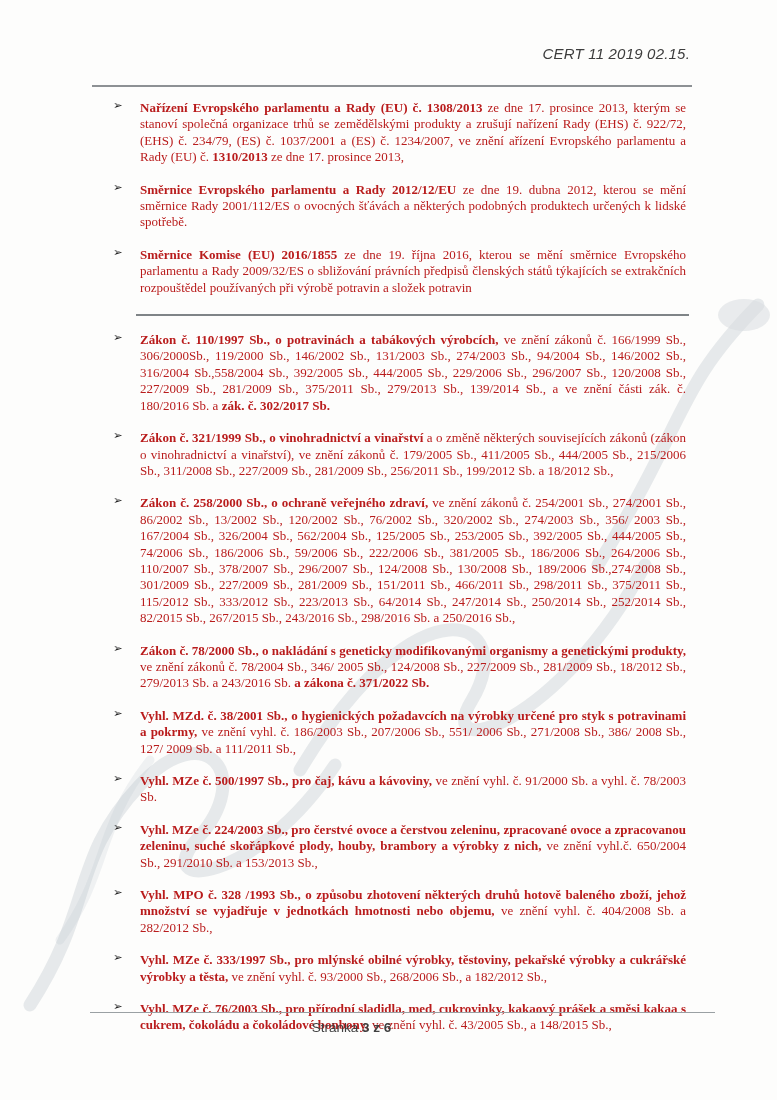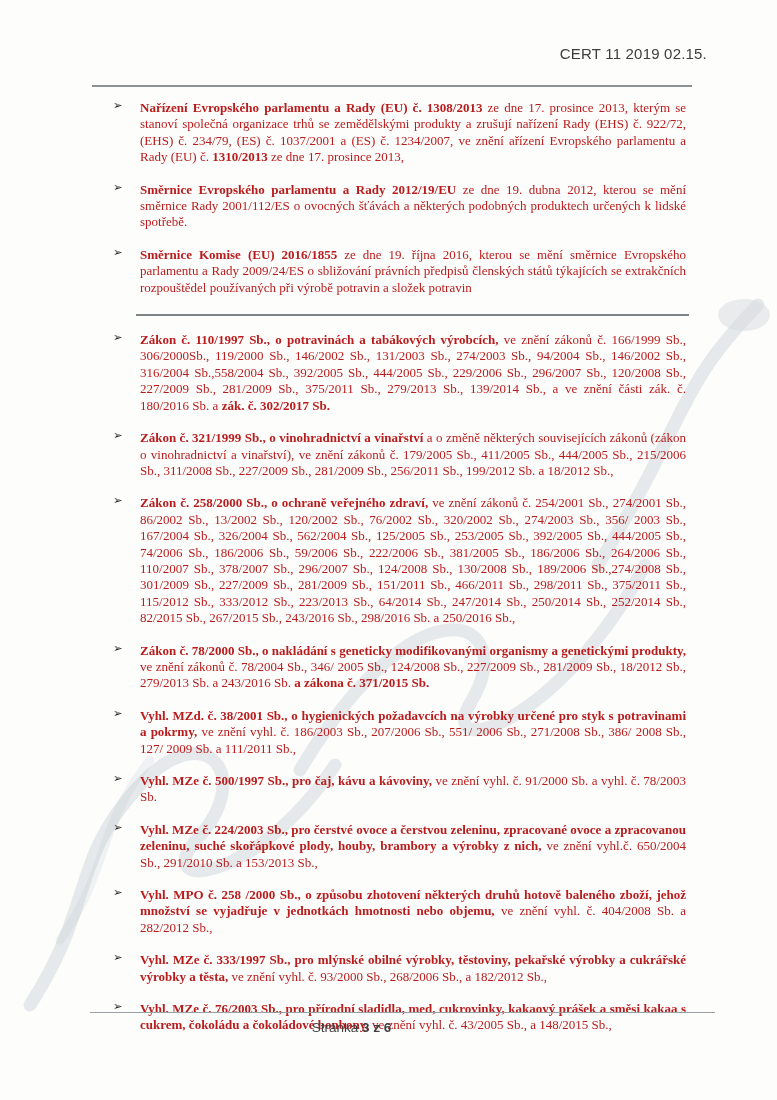--- a/index.html
+++ b/index.html
@@ -3,23 +3,23 @@
 <meta charset="utf-8">
 <style>
   html,body { margin:0; padding:0; background:#ffffff; }
   .page {
     position:relative; width:777px; height:1100px;
     background:#fdfdfc; overflow:hidden;
     font-family:"Liberation Serif", serif;
   }
   .watermark { position:absolute; inset:0; z-index:0; pointer-events:none; }
   .header {
-    position:absolute; top:45px; right:70px; z-index:1;
+    position:absolute; top:45px; right:87px; z-index:1;
     font-family:"Liberation Sans", sans-serif;
-    font-size:15px; color:#3d3d3d; letter-spacing:.2px;
+    font-style:italic; font-size:15px; color:#3d3d3d; letter-spacing:.2px;
   }
   .rule-top {
     position:absolute; top:85px; left:92px; width:600px; z-index:1;
     border:none; border-top:2px solid #8d9194; margin:0;
   }
   .content {
     position:absolute; top:96px; left:113px; width:577px; z-index:1;
   }
   .bullet-item { display:flex; margin:0 0 8px 0; }
   .bullet {
@@ -69,60 +69,60 @@
   <hr class="rule-top">
 
   <div class="content">
     <div>
         <div class="bullet-item">
           <span class="bullet">➢</span>
           <p class="item-text"><span class="run bold">Nařízení Evropského parlamentu a Rady (EU) č. 1308/2013 </span><span class="run">ze dne 17. prosince 2013, kterým se stanoví společná organizace trhů se zemědělskými produkty a zrušují nařízení Rady (EHS) č. 922/72, (EHS) č. 234/79, (ES) č. 1037/2001 a (ES) č. 1234/2007, ve znění ařízení Evropského parlamentu a Rady (EU) č. </span><span class="run bold">1310/2013 </span><span class="run">ze dne 17. prosince 2013,</span></p>
         </div>
         <div class="bullet-item">
           <span class="bullet">➢</span>
-          <p class="item-text"><span class="run bold">Směrnice Evropského parlamentu a Rady 2012/19/EU </span><span class="run">ze dne 19. dubna 2012, kterou se mění směrnice Rady 2001/112/ES o ovocných šťávách a některých podobných produktech určených k lidské spotřebě.</span></p>
+          <p class="item-text"><span class="run bold">Směrnice Evropského parlamentu a Rady 2012/12/EU </span><span class="run">ze dne 19. dubna 2012, kterou se mění směrnice Rady 2001/112/ES o ovocných šťávách a některých podobných produktech určených k lidské spotřebě.</span></p>
         </div>
         <div class="bullet-item">
           <span class="bullet">➢</span>
-          <p class="item-text"><span class="run bold">Směrnice Komise (EU) 2016/1855 </span><span class="run">ze dne 19. října 2016, kterou se mění směrnice Evropského parlamentu a Rady 2009/24/ES o sbližování právních předpisů členských států týkajících se extrakčních rozpouštědel používaných při výrobě potravin a složek potravin</span></p>
+          <p class="item-text"><span class="run bold">Směrnice Komise (EU) 2016/1855 </span><span class="run">ze dne 19. října 2016, kterou se mění směrnice Evropského parlamentu a Rady 2009/32/ES o sbližování právních předpisů členských států týkajících se extrakčních rozpouštědel používaných při výrobě potravin a složek potravin</span></p>
         </div>
       </div>
     <hr class="rule-mid">
     <div>
         <div class="bullet-item">
           <span class="bullet">➢</span>
           <p class="item-text"><span class="run bold">Zákon č. 110/1997 Sb., o potravinách a tabákových výrobcích, </span><span class="run">ve znění zákonů č. 166/1999 Sb., 306/2000Sb., 119/2000 Sb., 146/2002 Sb., 131/2003 Sb., 274/2003 Sb., 94/2004 Sb., 146/2002 Sb., 316/2004 Sb.,558/2004 Sb., 392/2005 Sb., 444/2005 Sb., 229/2006 Sb., 296/2007 Sb., 120/2008 Sb., 227/2009 Sb., 281/2009 Sb., 375/2011 Sb., 279/2013 Sb., 139/2014 Sb., a ve znění části zák. č. 180/2016 Sb. a </span><span class="run bold">zák. č. 302/2017 Sb.</span></p>
         </div>
         <div class="bullet-item">
           <span class="bullet">➢</span>
           <p class="item-text"><span class="run bold">Zákon č. 321/1999 Sb., o vinohradnictví a vinařství </span><span class="run">a o změně některých souvisejících zákonů (zákon o vinohradnictví a vinařství), ve znění zákonů č. 179/2005 Sb., 411/2005 Sb., 444/2005 Sb., 215/2006 Sb., 311/2008 Sb., 227/2009 Sb., 281/2009 Sb., 256/2011 Sb., 199/2012 Sb. a 18/2012 Sb.,</span></p>
         </div>
         <div class="bullet-item">
           <span class="bullet">➢</span>
           <p class="item-text"><span class="run bold">Zákon č. 258/2000 Sb., o ochraně veřejného zdraví, </span><span class="run">ve znění zákonů č. 254/2001 Sb., 274/2001 Sb., 86/2002 Sb., 13/2002 Sb., 120/2002 Sb., 76/2002 Sb., 320/2002 Sb., 274/2003 Sb., 356/ 2003 Sb., 167/2004 Sb., 326/2004 Sb., 562/2004 Sb., 125/2005 Sb., 253/2005 Sb., 392/2005 Sb., 444/2005 Sb., 74/2006 Sb., 186/2006 Sb., 59/2006 Sb., 222/2006 Sb., 381/2005 Sb., 186/2006 Sb., 264/2006 Sb., 110/2007 Sb., 378/2007 Sb., 296/2007 Sb., 124/2008 Sb., 130/2008 Sb., 189/2006 Sb.,274/2008 Sb., 301/2009 Sb., 227/2009 Sb., 281/2009 Sb., 151/2011 Sb., 466/2011 Sb., 298/2011 Sb., 375/2011 Sb., 115/2012 Sb., 333/2012 Sb., 223/2013 Sb., 64/2014 Sb., 247/2014 Sb., 250/2014 Sb., 252/2014 Sb., 82/2015 Sb., 267/2015 Sb., 243/2016 Sb., 298/2016 Sb. a 250/2016 Sb.,</span></p>
         </div>
         <div class="bullet-item">
           <span class="bullet">➢</span>
-          <p class="item-text"><span class="run bold">Zákon č. 78/2000 Sb., o nakládání s geneticky modifikovanými organismy a genetickými produkty, </span><span class="run">ve znění zákonů č. 78/2004 Sb., 346/ 2005 Sb., 124/2008 Sb., 227/2009 Sb., 281/2009 Sb., 18/2012 Sb., 279/2013 Sb. a 243/2016 Sb. </span><span class="run bold">a zákona č. 371/2015 Sb.</span></p>
+          <p class="item-text"><span class="run bold">Zákon č. 78/2000 Sb., o nakládání s geneticky modifikovanými organismy a genetickými produkty, </span><span class="run">ve znění zákonů č. 78/2004 Sb., 346/ 2005 Sb., 124/2008 Sb., 227/2009 Sb., 281/2009 Sb., 18/2012 Sb., 279/2013 Sb. a 243/2016 Sb. </span><span class="run bold">a zákona č. 371/2022 Sb.</span></p>
         </div>
         <div class="bullet-item">
           <span class="bullet">➢</span>
           <p class="item-text"><span class="run bold">Vyhl. MZd. č. 38/2001 Sb., o hygienických požadavcích na výrobky určené pro styk s potravinami a pokrmy, </span><span class="run">ve znění vyhl. č. 186/2003 Sb., 207/2006 Sb., 551/ 2006 Sb., 271/2008 Sb., 386/ 2008 Sb., 127/ 2009 Sb. a  111/2011 Sb.,</span></p>
         </div>
         <div class="bullet-item">
           <span class="bullet">➢</span>
           <p class="item-text"><span class="run bold">Vyhl. MZe č. 500/1997 Sb., pro čaj, kávu a kávoviny, </span><span class="run">ve znění vyhl. č. 91/2000 Sb. a vyhl. č. 78/2003 Sb.</span></p>
         </div>
         <div class="bullet-item">
           <span class="bullet">➢</span>
           <p class="item-text"><span class="run bold">Vyhl. MZe č. 224/2003 Sb., pro čerstvé ovoce a čerstvou zeleninu, zpracované ovoce a zpracovanou zeleninu, suché skořápkové plody, houby, brambory a výrobky z nich, </span><span class="run">ve znění vyhl.č. 650/2004 Sb., 291/2010 Sb. a 153/2013 Sb.,</span></p>
         </div>
         <div class="bullet-item">
           <span class="bullet">➢</span>
-          <p class="item-text"><span class="run bold">Vyhl. MPO č. 258 /2000 Sb., o způsobu zhotovení některých druhů hotově baleného zboží, jehož množství se vyjadřuje v jednotkách hmotnosti nebo objemu, </span><span class="run">ve znění vyhl. č. 404/2008 Sb. a 282/2012 Sb.,</span></p>
+          <p class="item-text"><span class="run bold">Vyhl. MPO č. 328 /1993 Sb., o způsobu zhotovení některých druhů hotově baleného zboží, jehož množství se vyjadřuje v jednotkách hmotnosti nebo objemu, </span><span class="run">ve znění vyhl. č. 404/2008 Sb. a 282/2012 Sb.,</span></p>
         </div>
         <div class="bullet-item">
           <span class="bullet">➢</span>
           <p class="item-text"><span class="run bold">Vyhl. MZe č. 333/1997 Sb., pro mlýnské obilné výrobky, těstoviny, pekařské výrobky a cukrářské výrobky a těsta, </span><span class="run">ve znění vyhl. č. 93/2000 Sb., 268/2006 Sb., a 182/2012 Sb.,</span></p>
         </div>
         <div class="bullet-item">
           <span class="bullet">➢</span>
           <p class="item-text"><span class="run bold">Vyhl. MZe č. 76/2003 Sb., pro přírodní sladidla, med, cukrovinky, kakaový prášek a směsi kakaa s cukrem, čokoládu a čokoládové bonbony, </span><span class="run">ve znění vyhl. č. 43/2005 Sb., a 148/2015 Sb.,</span></p>
         </div>
       </div>

